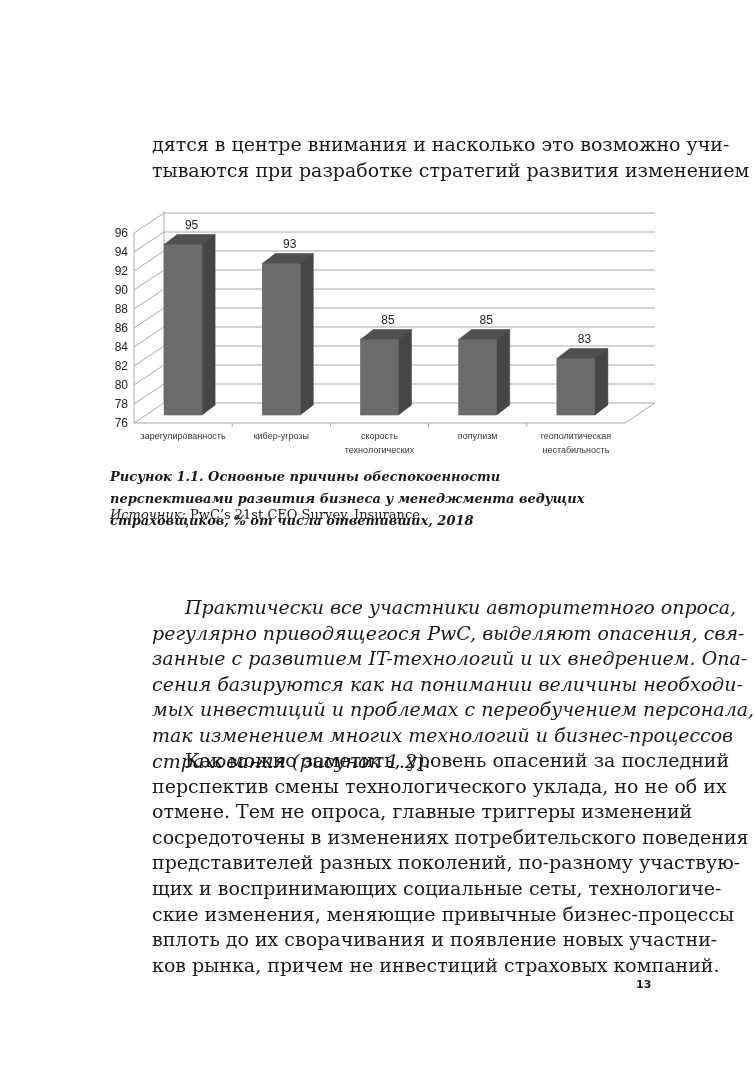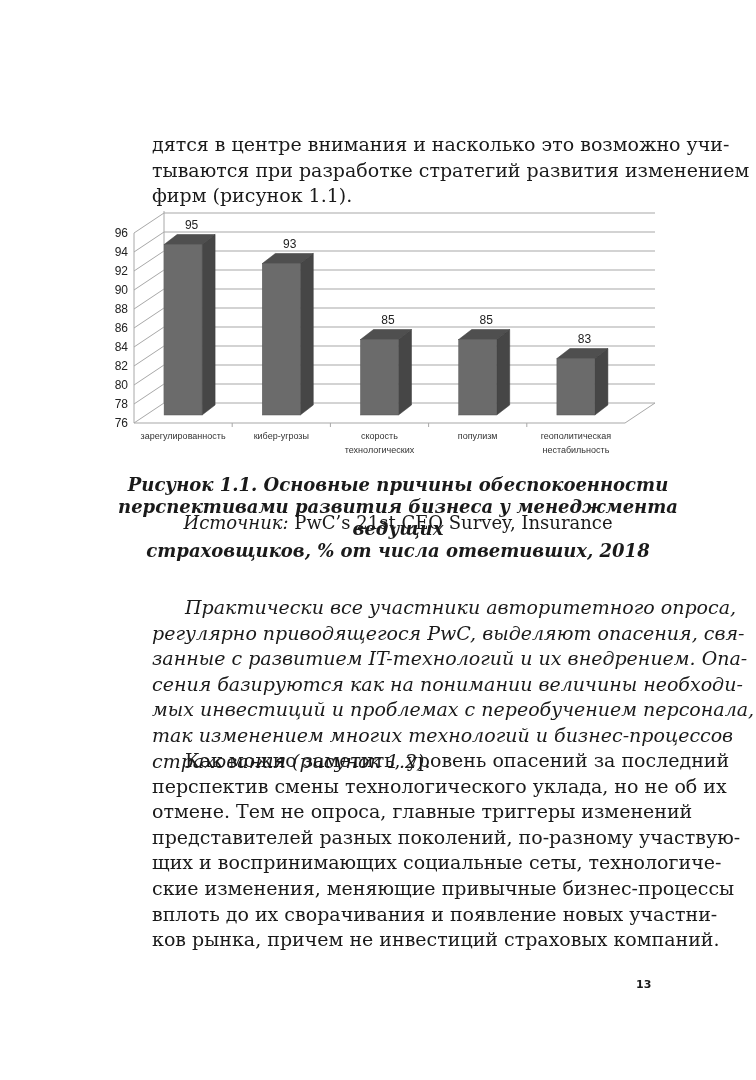--- a/index.html
+++ b/index.html
@@ -9,39 +9,38 @@
           line-height: 25.6px; margin: 16px; text-align: justify; }
   .para .line { display: block; white-space: nowrap; text-align: justify;
                 text-align-last: justify; height: 25.6px; }
   .para .line.last { text-align-last: left; }
   .para .line.indent { padding-left: 33px; }
   #top-para { top: 116px; }
   #para-2 { top: 579px; font-style: italic; }
   #para-3 { top: 732px; }
   #chart-wrap { position: absolute; left: 90px; top: 192px; width: 600px; height: 270px; }
   #chart-svg { width: 600px; height: 270px; display: block; }
-  .cap { position: absolute; left: 110px; width: 560px; text-align: center;
-         font-size: 18px; line-height: 22px; margin: 8px; }
+  .cap { position: absolute; left: 110px; width: 560px; 
+         font-size: 13px; line-height: 22px; margin: 0; }
   #caption { top: 466px; font-style: italic; font-weight: bold; }
   #source { top: 504px; }
   #source .src-label { font-style: italic; }
   #page-number { position: absolute; left: 636px; top: 978px;
                  font-family: "DejaVu Sans", "Liberation Sans", sans-serif;
                  font-weight: bold; font-size: 11px; }
   .tick-label { font-family: "Liberation Sans", "DejaVu Sans", sans-serif; font-size: 12px; fill: #222; }
   .val-label  { font-family: "Liberation Sans", "DejaVu Sans", sans-serif; font-size: 12px; fill: #222; }
   .cat-label  { font-family: "Liberation Sans", "DejaVu Sans", sans-serif; font-size: 9px; fill: #333; }
 </style>
 </head>
 <body>
 
 <div id="top-para" class="para">
   <span class="line">дятся в центре внимания и насколько это возможно учи-</span>
   <span class="line">тываются при разработке стратегий развития изменением</span>
-  <span class="line last">фирм (рисунок 1.1).</span>
 </div>
 
 <div id="chart-wrap">
   <svg id="chart-svg" viewBox="0 0 600 270" xmlns="http://www.w3.org/2000/svg">
     <g id="g-grid">
         <line x1="44" y1="212" x2="74" y2="192" stroke="#a8a8a8" stroke-width="1"></line>
         <line x1="74" y1="192" x2="565" y2="192" stroke="#a8a8a8" stroke-width="1.2"></line>
         <line x1="44" y1="193" x2="74" y2="173" stroke="#a8a8a8" stroke-width="1"></line>
         <line x1="74" y1="173" x2="565" y2="173" stroke="#a8a8a8" stroke-width="1.2"></line>
         <line x1="44" y1="174" x2="74" y2="154" stroke="#a8a8a8" stroke-width="1"></line>
@@ -149,20 +148,21 @@
   <span class="line">сения базируются как на понимании величины необходи-</span>
   <span class="line">мых инвестиций и проблемах с переобучением персонала,</span>
   <span class="line">так изменением многих технологий и бизнес-процессов</span>
   <span class="line last">страхования (рисунок 1.2).</span>
 </div>
 
 <div id="para-3" class="para">
   <span class="line indent">Как можно заметить, уровень опасений за последний</span>
   <span class="line">перспектив смены технологического уклада, но не об их</span>
   <span class="line">отмене. Тем не опроса, главные триггеры изменений</span>
+  <span class="line">сосредоточены в изменениях потребительского поведения</span>
   <span class="line">представителей разных поколений, по-разному участвую-</span>
   <span class="line">щих и воспринимающих социальные сеты, технологиче-</span>
   <span class="line">ские изменения, меняющие привычные бизнес-процессы</span>
   <span class="line">вплоть до их сворачивания и появление новых участни-</span>
   <span class="line last">ков рынка, причем не инвестиций страховых компаний.</span>
 </div>
 
 <div id="page-number">13</div>
 
 </body></html>

